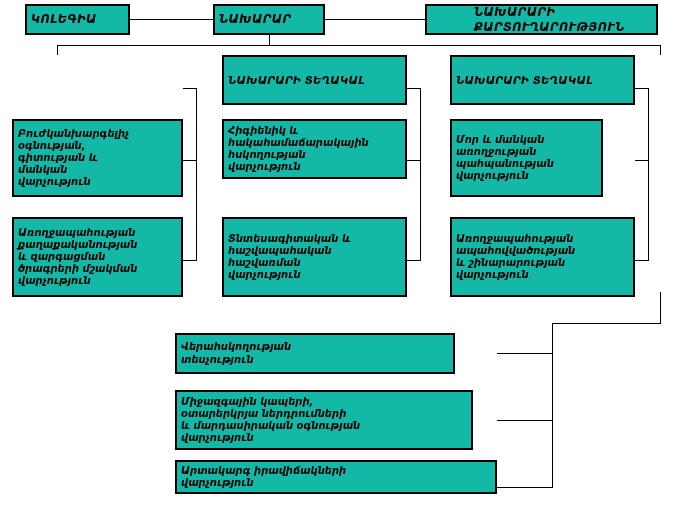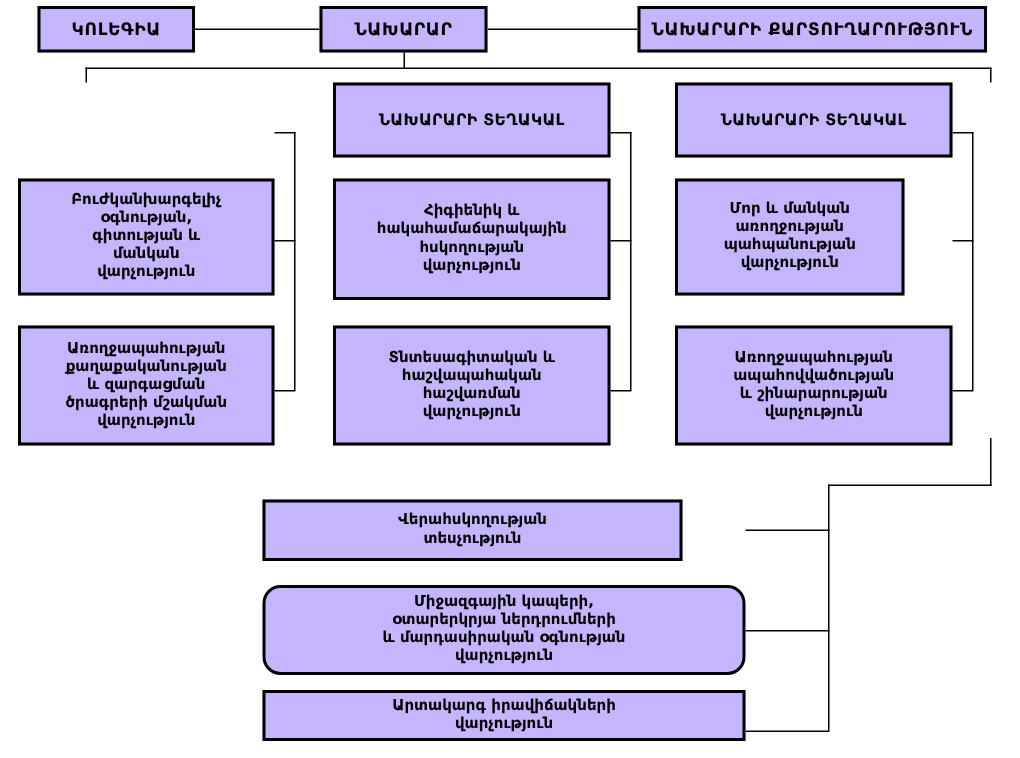--- a/index.html
+++ b/index.html
@@ -12,27 +12,27 @@
     position: relative;
     width: 680px;
     height: 505px;
     background: #ffffff;
     font-family: "DejaVu Sans", "Liberation Sans", sans-serif;
     overflow: hidden;
   }
   .node {
     position: absolute;
     box-sizing: border-box;
-    background: #c4b5fd;
+    background: #14b8a6;
     border: 1px solid #000000;
     display: flex;
     align-items: center;
     justify-content: center;
-    text-align: center;
     z-index: 3;
+    font-style: italic;
   }
   .node .label {
     display: block;
     width: 100%;
     padding: 0 4px;
     line-height: 1.22;
     color: #000000;
     white-space: pre-line;
   }
   
@@ -110,21 +110,21 @@
   <div class="conn h" style="left:497px; top:487px; width:56px;"></div>
 
   <div class="node tier-top" style="left:25px; top:4px; width:105px; height:31px;">
     <span class="label">ԿՈԼԵԳԻԱ</span>
   </div>
 
   <div class="node tier-top" style="left:213px; top:4px; width:112px; height:31px;">
     <span class="label">ՆԱԽԱՐԱՐ</span>
   </div>
 
-  <div class="node tier-top" style="left:425px; top:4px; width:233px; height:31px;">
+  <div class="node tier-top" style="left:425px; top:4px; width:233px; height:31px;padding-left:43px;">
     <span class="label">ՆԱԽԱՐԱՐԻ ՔԱՐՏՈՒՂԱՐՈՒԹՅՈՒՆ</span>
   </div>
 
 
   <div class="node tier-deputy" style="left:222px; top:55px; width:185px; height:50px;">
     <span class="label">ՆԱԽԱՐԱՐԻ ՏԵՂԱԿԱԼ</span>
   </div>
 
   <div class="node tier-deputy" style="left:450px; top:55px; width:185px; height:50px;">
     <span class="label">ՆԱԽԱՐԱՐԻ ՏԵՂԱԿԱԼ</span>
@@ -139,21 +139,21 @@
   </div>
 
   <div class="node tier-dept" style="left:12px; top:217px; width:171px; height:80px;">
     <span class="label">Առողջապահության
 քաղաքականության
 և զարգացման
 ծրագրերի մշակման
 վարչություն</span>
   </div>
 
-  <div class="node tier-dept" style="left:222px; top:119px; width:185px; height:81px;">
+  <div class="node tier-dept" style="left:222px; top:119px; width:185px; height:60px;">
     <span class="label">Հիգիենիկ և
 հակահամաճարակային
 հսկողության
 վարչություն</span>
   </div>
 
   <div class="node tier-dept" style="left:222px; top:217px; width:185px; height:80px;">
     <span class="label">Տնտեսագիտական և
 հաշվապահական
 հաշվառման
@@ -172,21 +172,21 @@
 ապահովվածության
 և շինարարության
 վարչություն</span>
   </div>
 
   <div class="node tier-bottom" style="left:175px; top:333px; width:280px; height:41px;">
     <span class="label">Վերահսկողության
 տեսչություն</span>
   </div>
 
-  <div class="node tier-bottom" style="left:175px; top:390px; width:322px; height:60px;border-radius:12px;">
+  <div class="node tier-bottom" style="left:175px; top:390px; width:298px; height:60px;">
     <span class="label">Միջազգային կապերի,
 օտարերկրյա ներդրումների
 և մարդասիրական օգնության
 վարչություն</span>
   </div>
 
   <div class="node tier-bottom" style="left:175px; top:460px; width:322px; height:34px;">
     <span class="label">Արտակարգ իրավիճակների
 վարչություն</span>
   </div>

